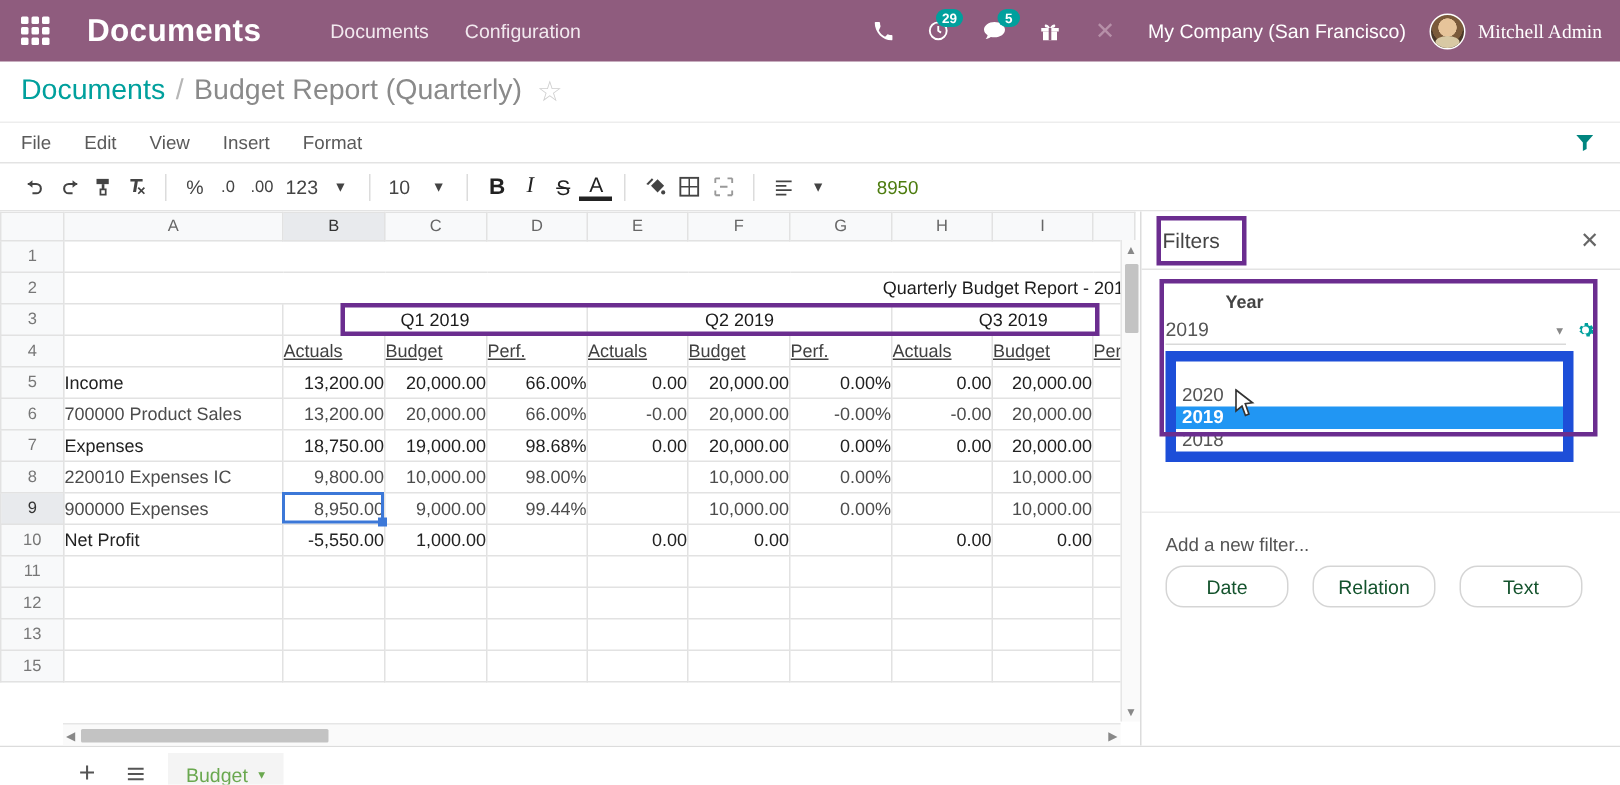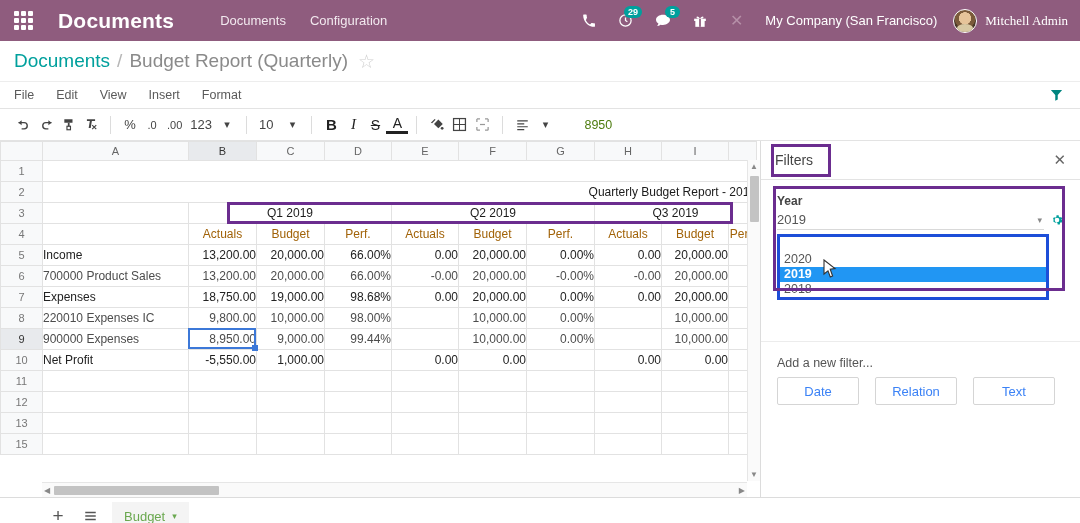--- a/index.html
+++ b/index.html
@@ -101,21 +101,21 @@
     width:42px; background:#f8f9fa; color:#777; font-size:11px; text-align:center;
     border:1px solid #dcdcdc;
   }
   .rowhdr.sel { background:#e8eaed; color:#333; }
   td.cell { height:21px; font-size:12px; padding:0 4px; background:#fff; white-space:nowrap; overflow:hidden;}
   .r { text-align:right; }
   .b { font-weight:bold; color:#222; }
   .title-band { background:#dbe6f2; }
   .title-txt { font-size:14.5px; font-weight:bold; color:#1b1b1b; text-align:right; padding-right:8px; }
   .qtr { background:#e2eddc; text-align:center; font-weight:bold; color:#1b1b1b; font-size:12px;}
-  .subhdr { color:#a16207; text-align:center; font-size:12px; background:#fff;}
+  .subhdr { color:#404040; text-align:left; font-size:12px; background:#fff;text-decoration:underline;}
   .grayrow { background:#f2f2f2; }
   .budgetcell { background:#fdeec8; }
   .rowempty td.cell { height:21px; }
 
   
   .ann { position:absolute; border:3px solid #6b2d8f; pointer-events:none; }
   
   .selcell { position:absolute; border:2px solid #3c78d8; pointer-events:none; }
   .selcell::after{content:"";position:absolute;right:-4px;bottom:-4px;width:6px;height:6px;background:#3c78d8;}
 
@@ -130,38 +130,38 @@
   .hsb .arl { position:absolute; left:2px; top:0; height:15px; line-height:15px; font-size:8px; color:#888; cursor:pointer;}
   .hsb .thumb { position:absolute; left:12px; top:3px; width:165px; height:9px; background:#c3c3c3; border-radius:1px; cursor:pointer;}
   .hsb .arr2 { position:absolute; right:2px; top:0; height:15px; line-height:15px; font-size:8px; color:#888; cursor:pointer;}
 
   
   .panel { width:320px; border-left:1px solid #dcdcdc; background:#fff; position:relative; }
   .panel-hdr { height:39px; display:flex; align-items:center; padding:0 14px; border-bottom:1px solid #e3e3e3;}
   .panel-title { font-size:14px; color:#444; }
   .panel-x { margin-left:auto; font-size:15px; color:#666; cursor:pointer; }
   .panel-body { padding:14px 16px 0 16px; }
-  .flabel { font-size:12px; font-weight:bold; color:#444; margin-bottom:2px; }
+  .flabel { font-size:12px; font-weight:bold; color:#444; margin-bottom:2px;padding-left:40px; }
   .fselect-row { display:flex; align-items:center; gap:6px; }
   .fselect {
     flex:1; height:20px; border:none; border-bottom:1px solid #d9d9d9; background:#fff;
     font-size:13px; color:#555; display:flex; align-items:center; position:relative; cursor:pointer;
   }
   .fselect .car { position:absolute; right:2px; color:#888; font-size:9px; }
   .gear { color:#00A09D; font-size:14px; cursor:pointer; }
   .dropdown {
-    margin-top:4px; border:3px solid #1d4ed8; background:#fff; width:272px;
+    margin-top:4px; border:7px solid #1d4ed8; background:#fff; width:272px;
   }
   .dd-opt { height:15px; font-size:12.5px; color:#555; padding-left:4px; line-height:15px; cursor:pointer;}
   .dd-opt.sel { background:#2196f3; color:#fff; font-weight:bold; }
   .addnew { position:absolute; left:16px; top:215px; font-size:12.5px; color:#555;}
   .fbtns { position:absolute; left:16px; top:236px; display:flex; gap:16px; }
   .fbtn {
-    width:82px; height:28px; border:1px solid #d5d5d5; border-radius:2px;
-    background:#fff; font-size:13px; color:#3b82f6; display:flex; align-items:center;
+    width:82px; height:28px; border:1px solid #d5d5d5; border-radius:12px;
+    background:#fff; font-size:13px; color:#14532d; display:flex; align-items:center;
     justify-content:center; cursor:pointer;
   }
   .panel-div { position:absolute; left:0; right:0; top:200px; height:1px; background:#ececec;}
 
   
   .bottombar {
     height:37px; border-top:1px solid #dcdcdc; display:flex; align-items:center;
     padding-left:42px; background:#fff; gap:0;
   }
   .bb-ico { width:32px; height:30px; display:flex; align-items:center; justify-content:center;

